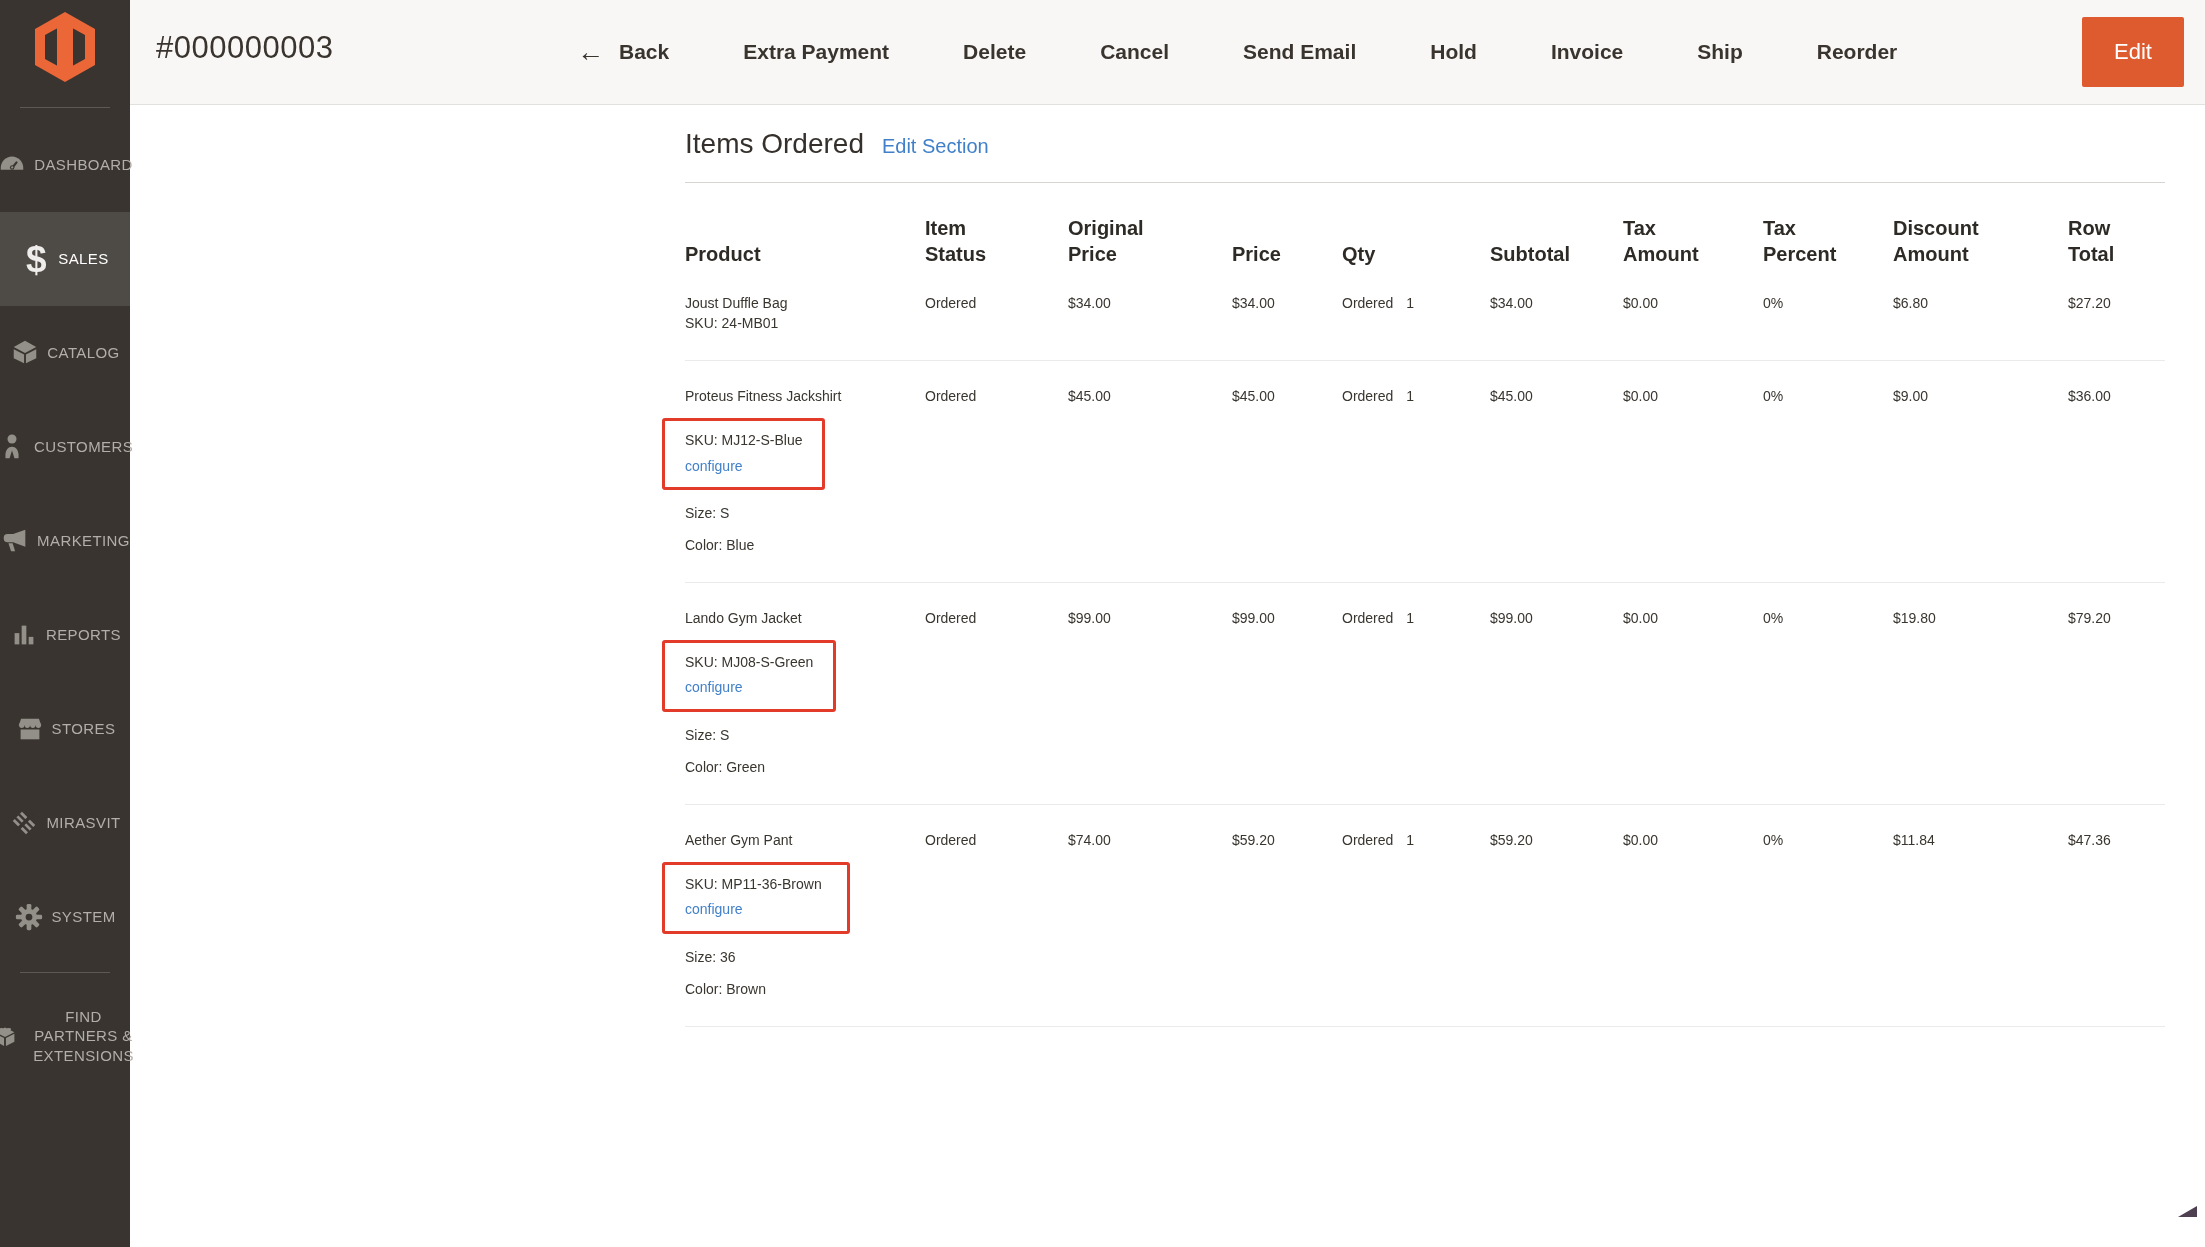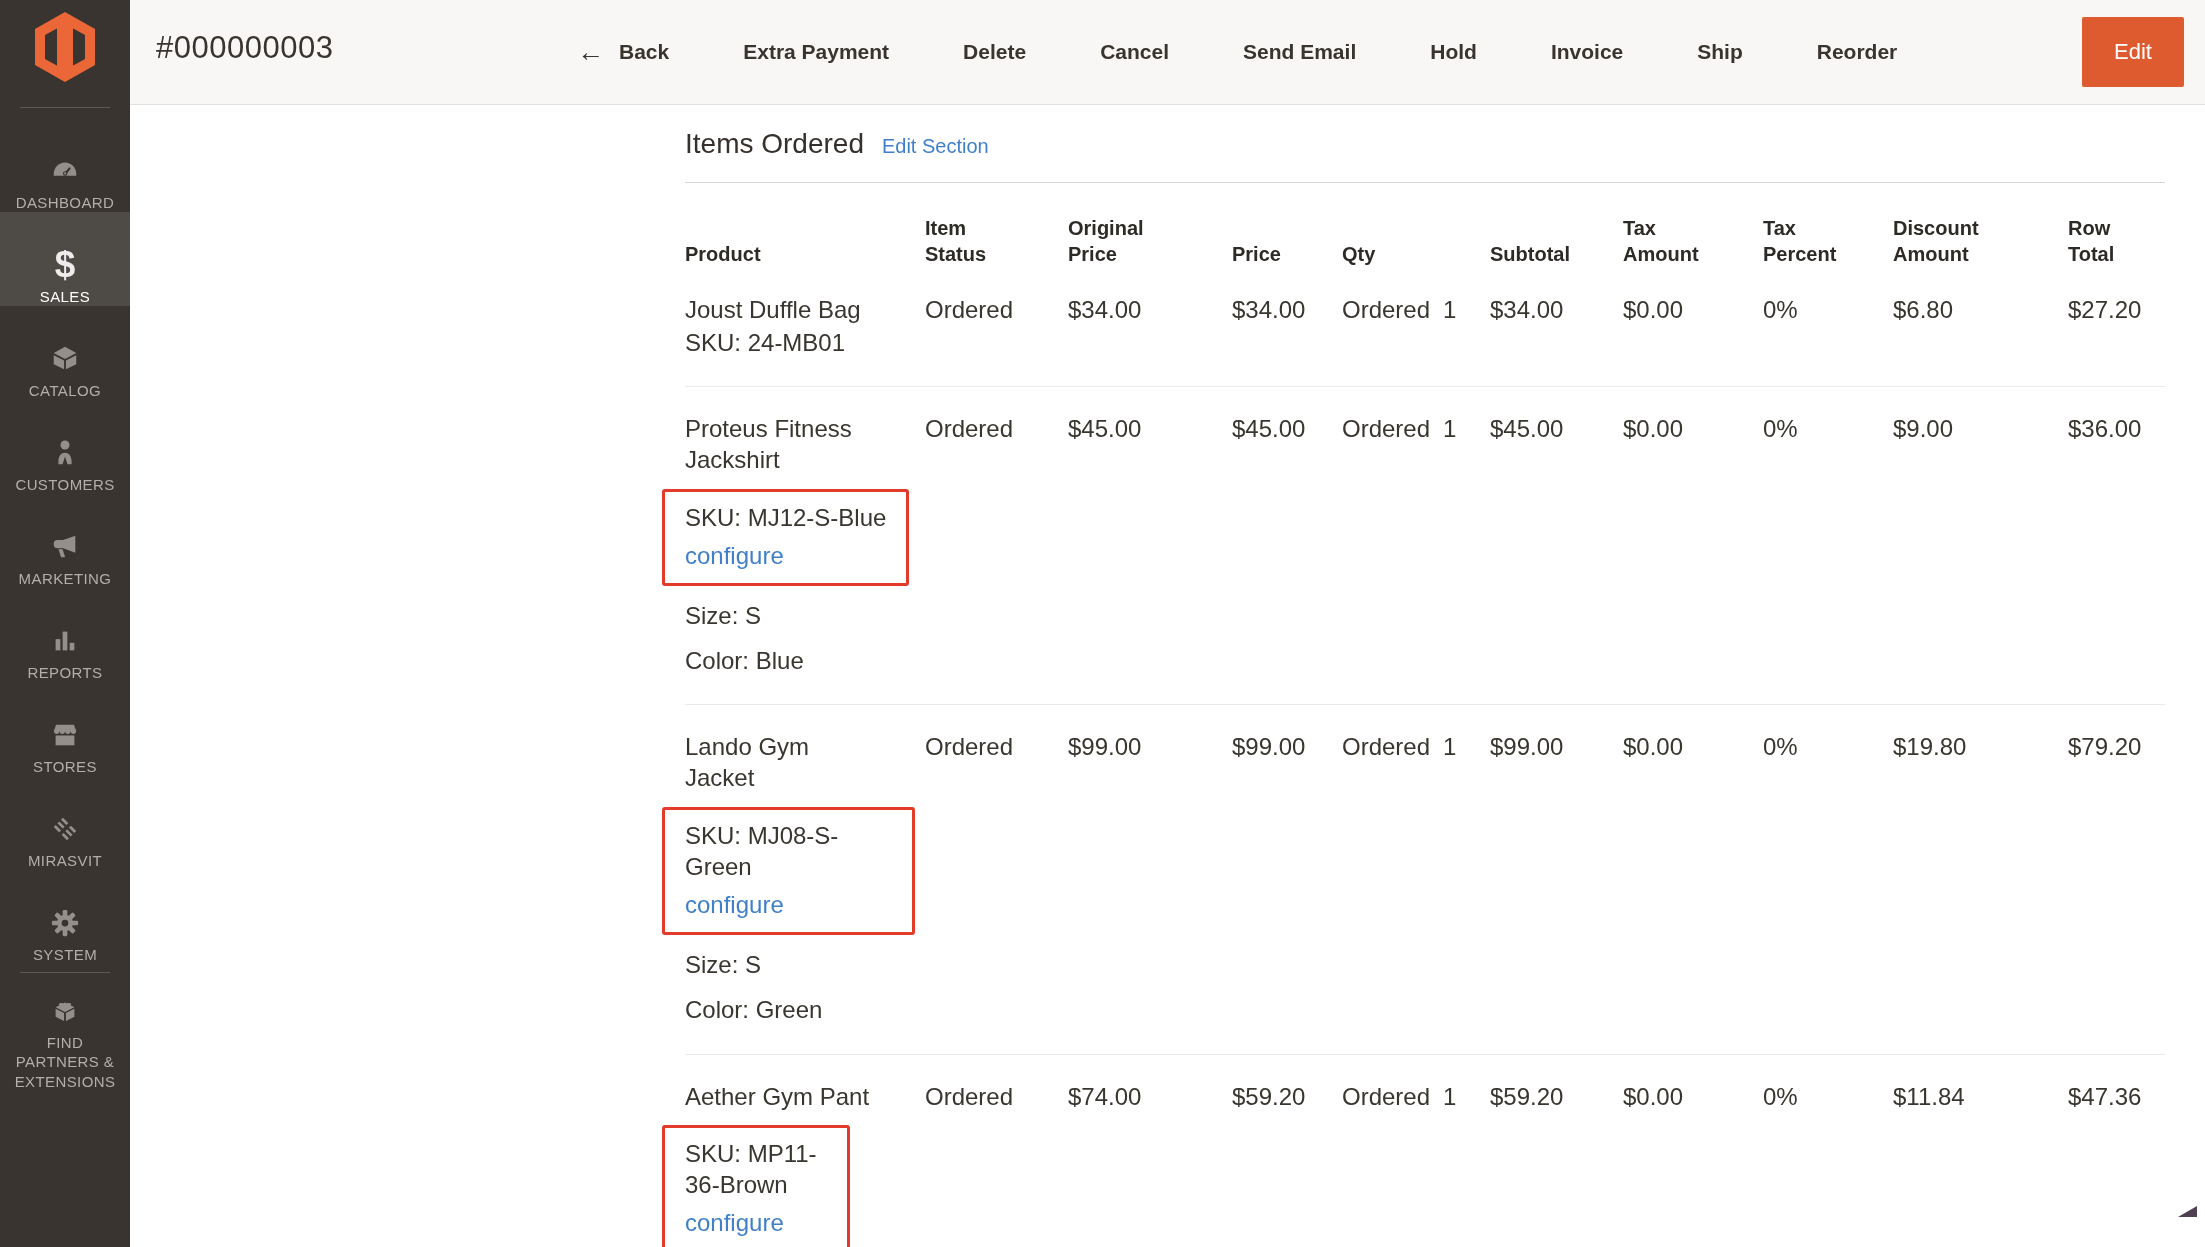--- a/index.html
+++ b/index.html
@@ -4,22 +4,22 @@
 <style>
   html,body{margin:0;padding:0;background:#ffffff;}
   .page{position:relative;width:2205px;height:1247px;background:#ffffff;overflow:hidden;
         font-family:"Liberation Sans", sans-serif;color:#39352f;}
 
   
   .sidebar{position:absolute;left:0;top:0;width:130px;height:1247px;background:#39342f;}
   .logo{position:absolute;top:12px;left:35px;width:60px;height:70px;cursor:pointer;}
   .side-div{position:absolute;top:107px;left:20px;width:90px;border-top:1px solid #5d5853;}
   .menu{position:absolute;top:118px;left:0;width:130px;}
-  .menu-item{width:130px;height:94px;display:flex;flex-direction:column;align-items:center;
-             justify-content:flex-end;gap:7px;cursor:pointer;}
+  .menu-item{width:130px;height:94px;display:flex;flex-direction:row;align-items:center;
+             justify-content:center;gap:7px;cursor:pointer;}
   .menu-item.active{background:#4e4a46;}
   .menu-item .ico{width:30px;height:30px;display:flex;align-items:center;justify-content:center;}
   .menu-item .lbl{font-size:15px;color:#b2aeaa;letter-spacing:.4px;text-align:center;line-height:1.3;}
   .menu-item.active .lbl{color:#ffffff;}
   .menu-item.tall{height:110px;}
   .menu-item.tall .lbl{padding:0 6px;}
   .menu-sep{border-top:1px solid #5d5853;margin:8px 20px;}
   .dollar{font-size:37px;font-weight:700;color:#efedeb;line-height:1;}
 
   
@@ -39,21 +39,21 @@
   .sec-head{display:flex;align-items:baseline;gap:18px;border-bottom:1px solid #d6d3d0;
             padding-bottom:22px;}
   .sec-title{font-size:28px;color:#35302b;}
   .sec-link{font-size:20px;color:#4180c9;cursor:pointer;}
 
   .grid{display:grid;grid-template-columns:240px 143px 164px 110px 148px 133px 140px 130px 175px 97px;}
   .thead{margin-top:32px;}
   .th{font-weight:700;font-size:20px;color:#2e2b27;line-height:1.32;align-self:end;max-width:92px;}
   .trow{padding:26px 0 28px;border-bottom:1px solid #ebeae8;}
   .trow.last{border-bottom:none;}
-  .td{font-size:24px;color:#39352f;line-height:1.3;padding-right:10px;}
+  .td{font-size:14px;color:#39352f;line-height:1.3;padding-right:10px;}
   .pname{max-width:200px;}
   .sku-plain{margin-top:2px;}
   .sku-box{display:inline-block;border:3px solid #e23b2a;border-radius:3px;margin-left:-23px;
            margin-top:13px;padding:10px 20px 12px;}
   .sku-box .configure{display:block;color:#4180c9;margin-top:7px;cursor:pointer;}
   .sku-box.narrow .sku{width:142px;}
   .attr{margin-top:14px;}
   .qty-wrap{display:flex;gap:13px;}
 
   .corner{position:absolute;right:8px;bottom:30px;width:0;height:0;

